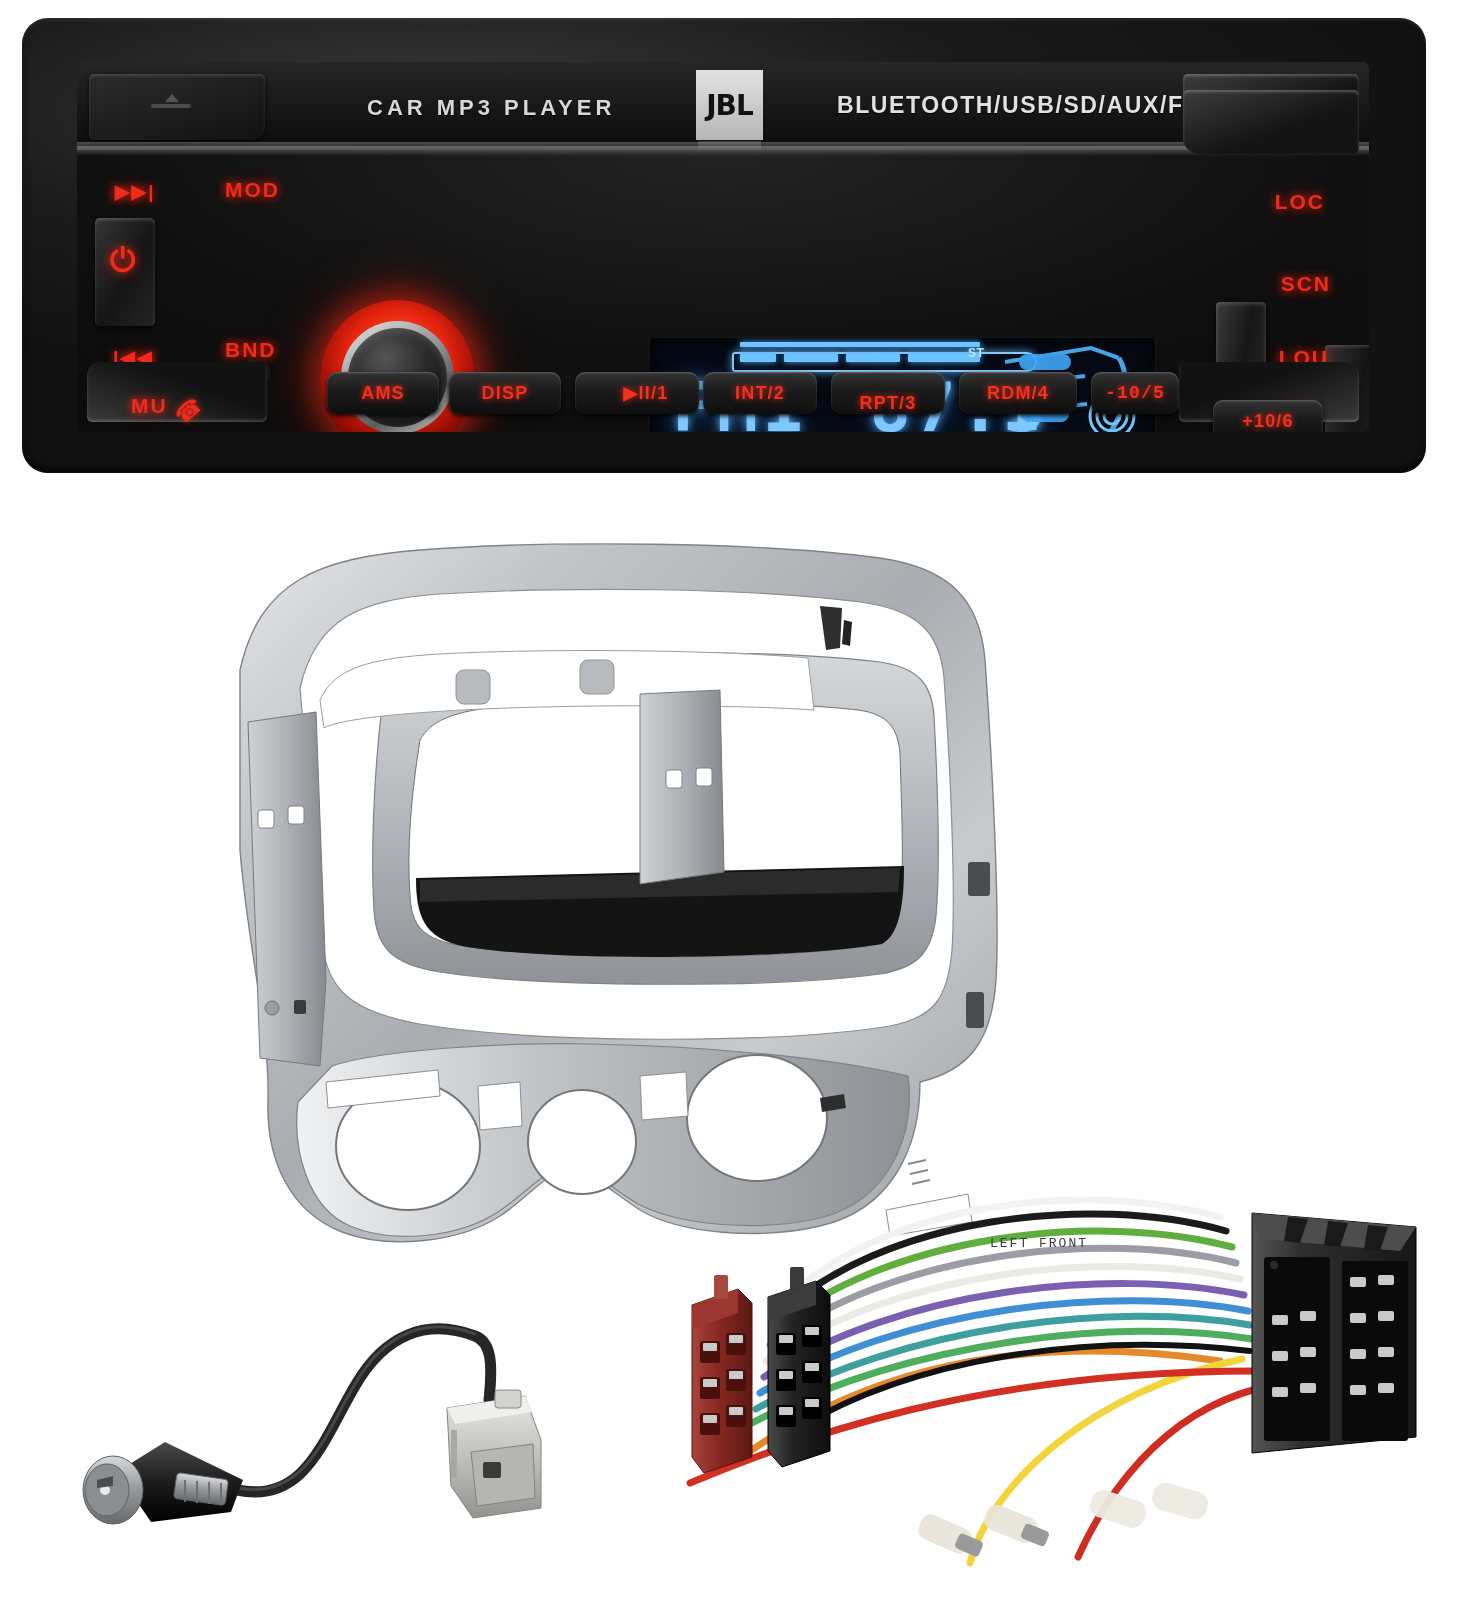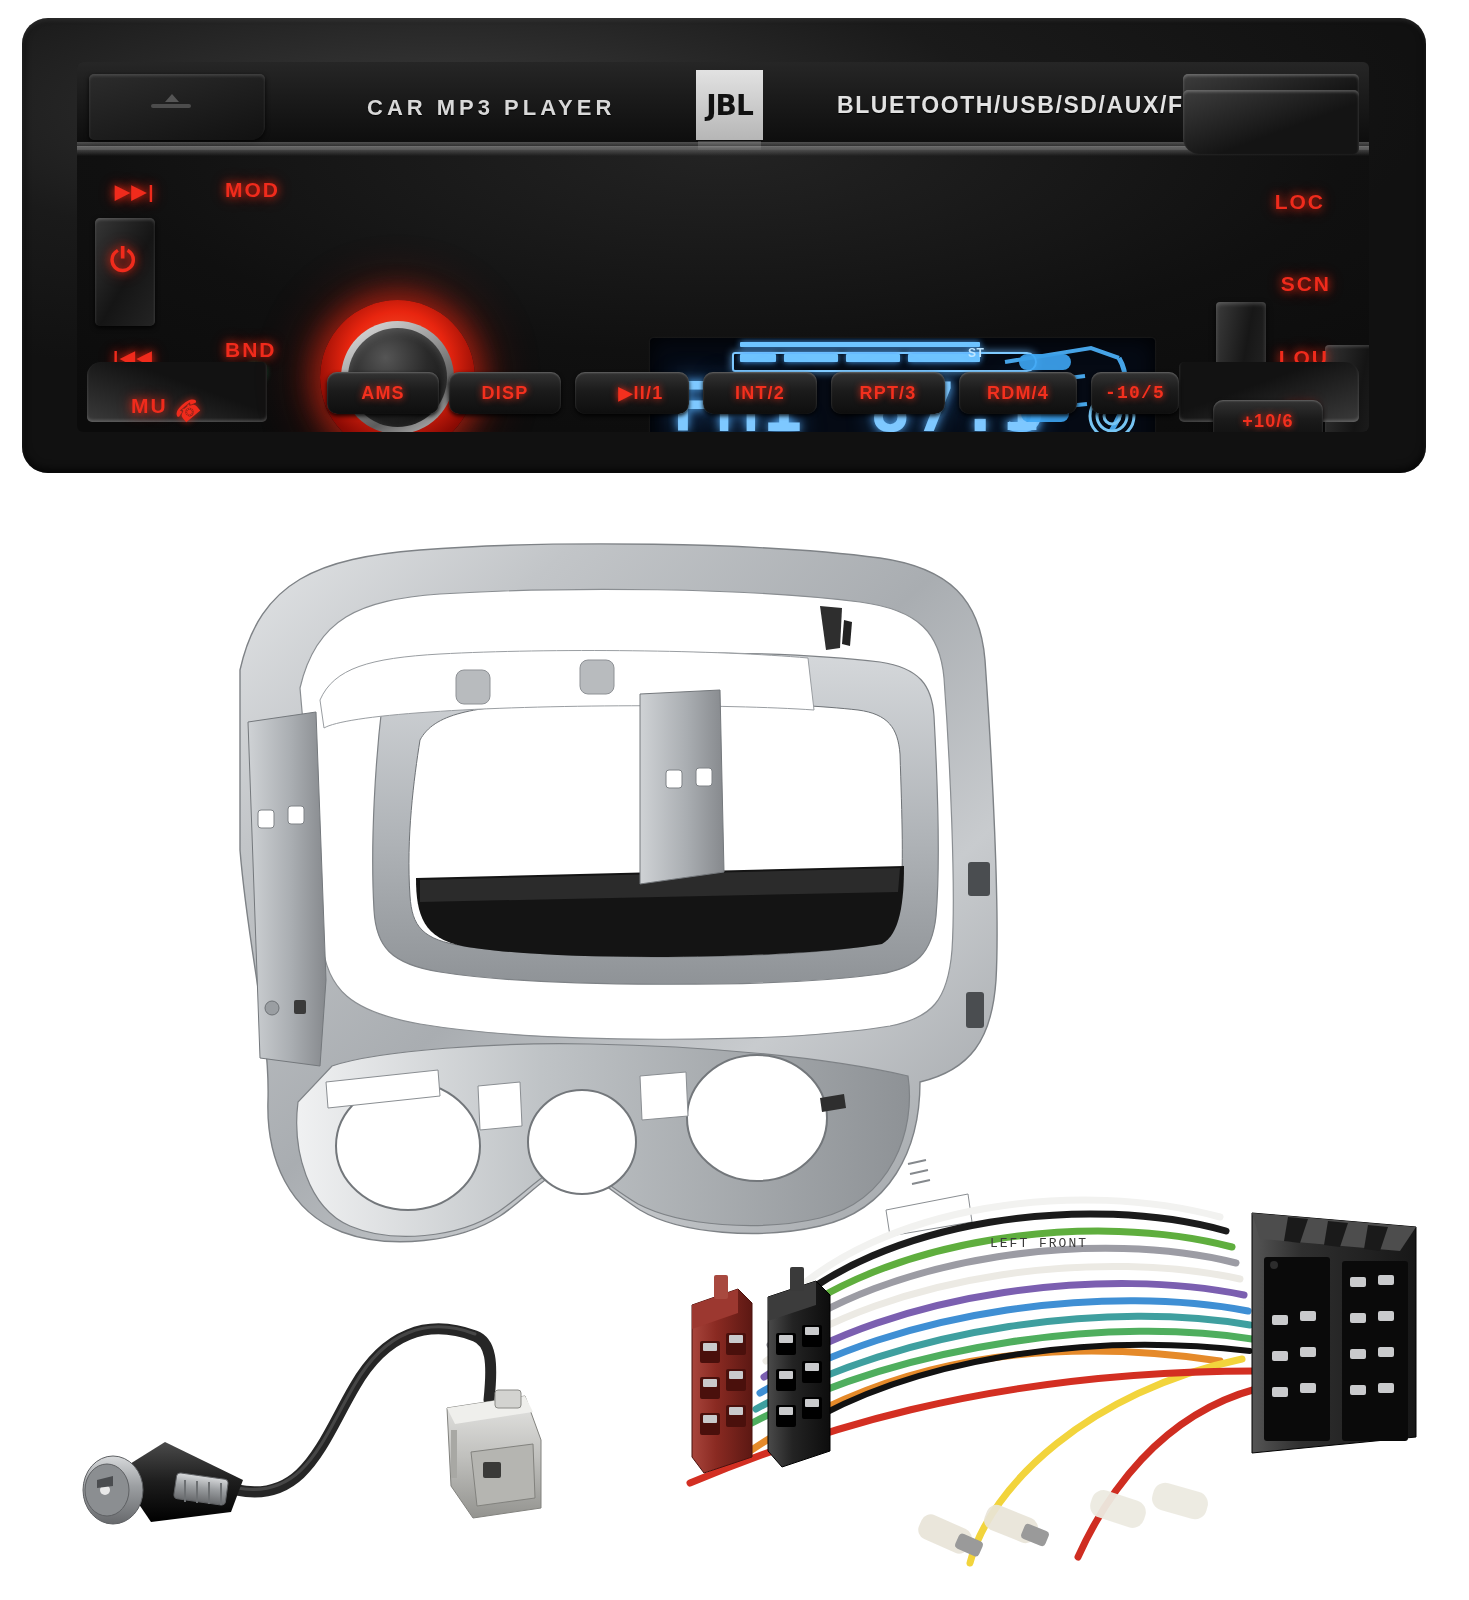--- a/index.html
+++ b/index.html
@@ -326,27 +326,27 @@
       <div class="corner-chrome-br"></div>
       <div class="red-lbl" style="right:52px; top:250px;">ST</div>
 
       <div class="btn-row">
         <div class="rowbtn" style="left:0px;   width:112px;">
             <span>AMS</span>
           </div>
         <div class="rowbtn" style="left:122px; width:112px;">
             <span>DISP</span>
           </div>
-        <div class="rowbtn" style="left:248px; width:114px;padding-left:18px;">
+        <div class="rowbtn" style="left:248px; width:124px;padding-left:18px;">
             <span>▶II/1</span>
           </div>
         <div class="rowbtn" style="left:376px; width:114px;">
             <span>INT/2</span>
           </div>
-        <div class="rowbtn" style="left:504px; width:114px;">
+        <div class="rowbtn" style="left:504px; width:114px;align-items:flex-end;">
             <span>RPT/3</span>
           </div>
         <div class="rowbtn" style="left:632px; width:118px;">
             <span>RDM/4</span>
           </div>
         <div class="rowbtn" style="left:764px; width:88px;font-family:Liberation Mono, monospace;">
             <span>-10/5</span>
           </div>
         <div class="rowbtn" style="left:886px; width:110px;margin-top:28px;">
             <span>+10/6</span>

